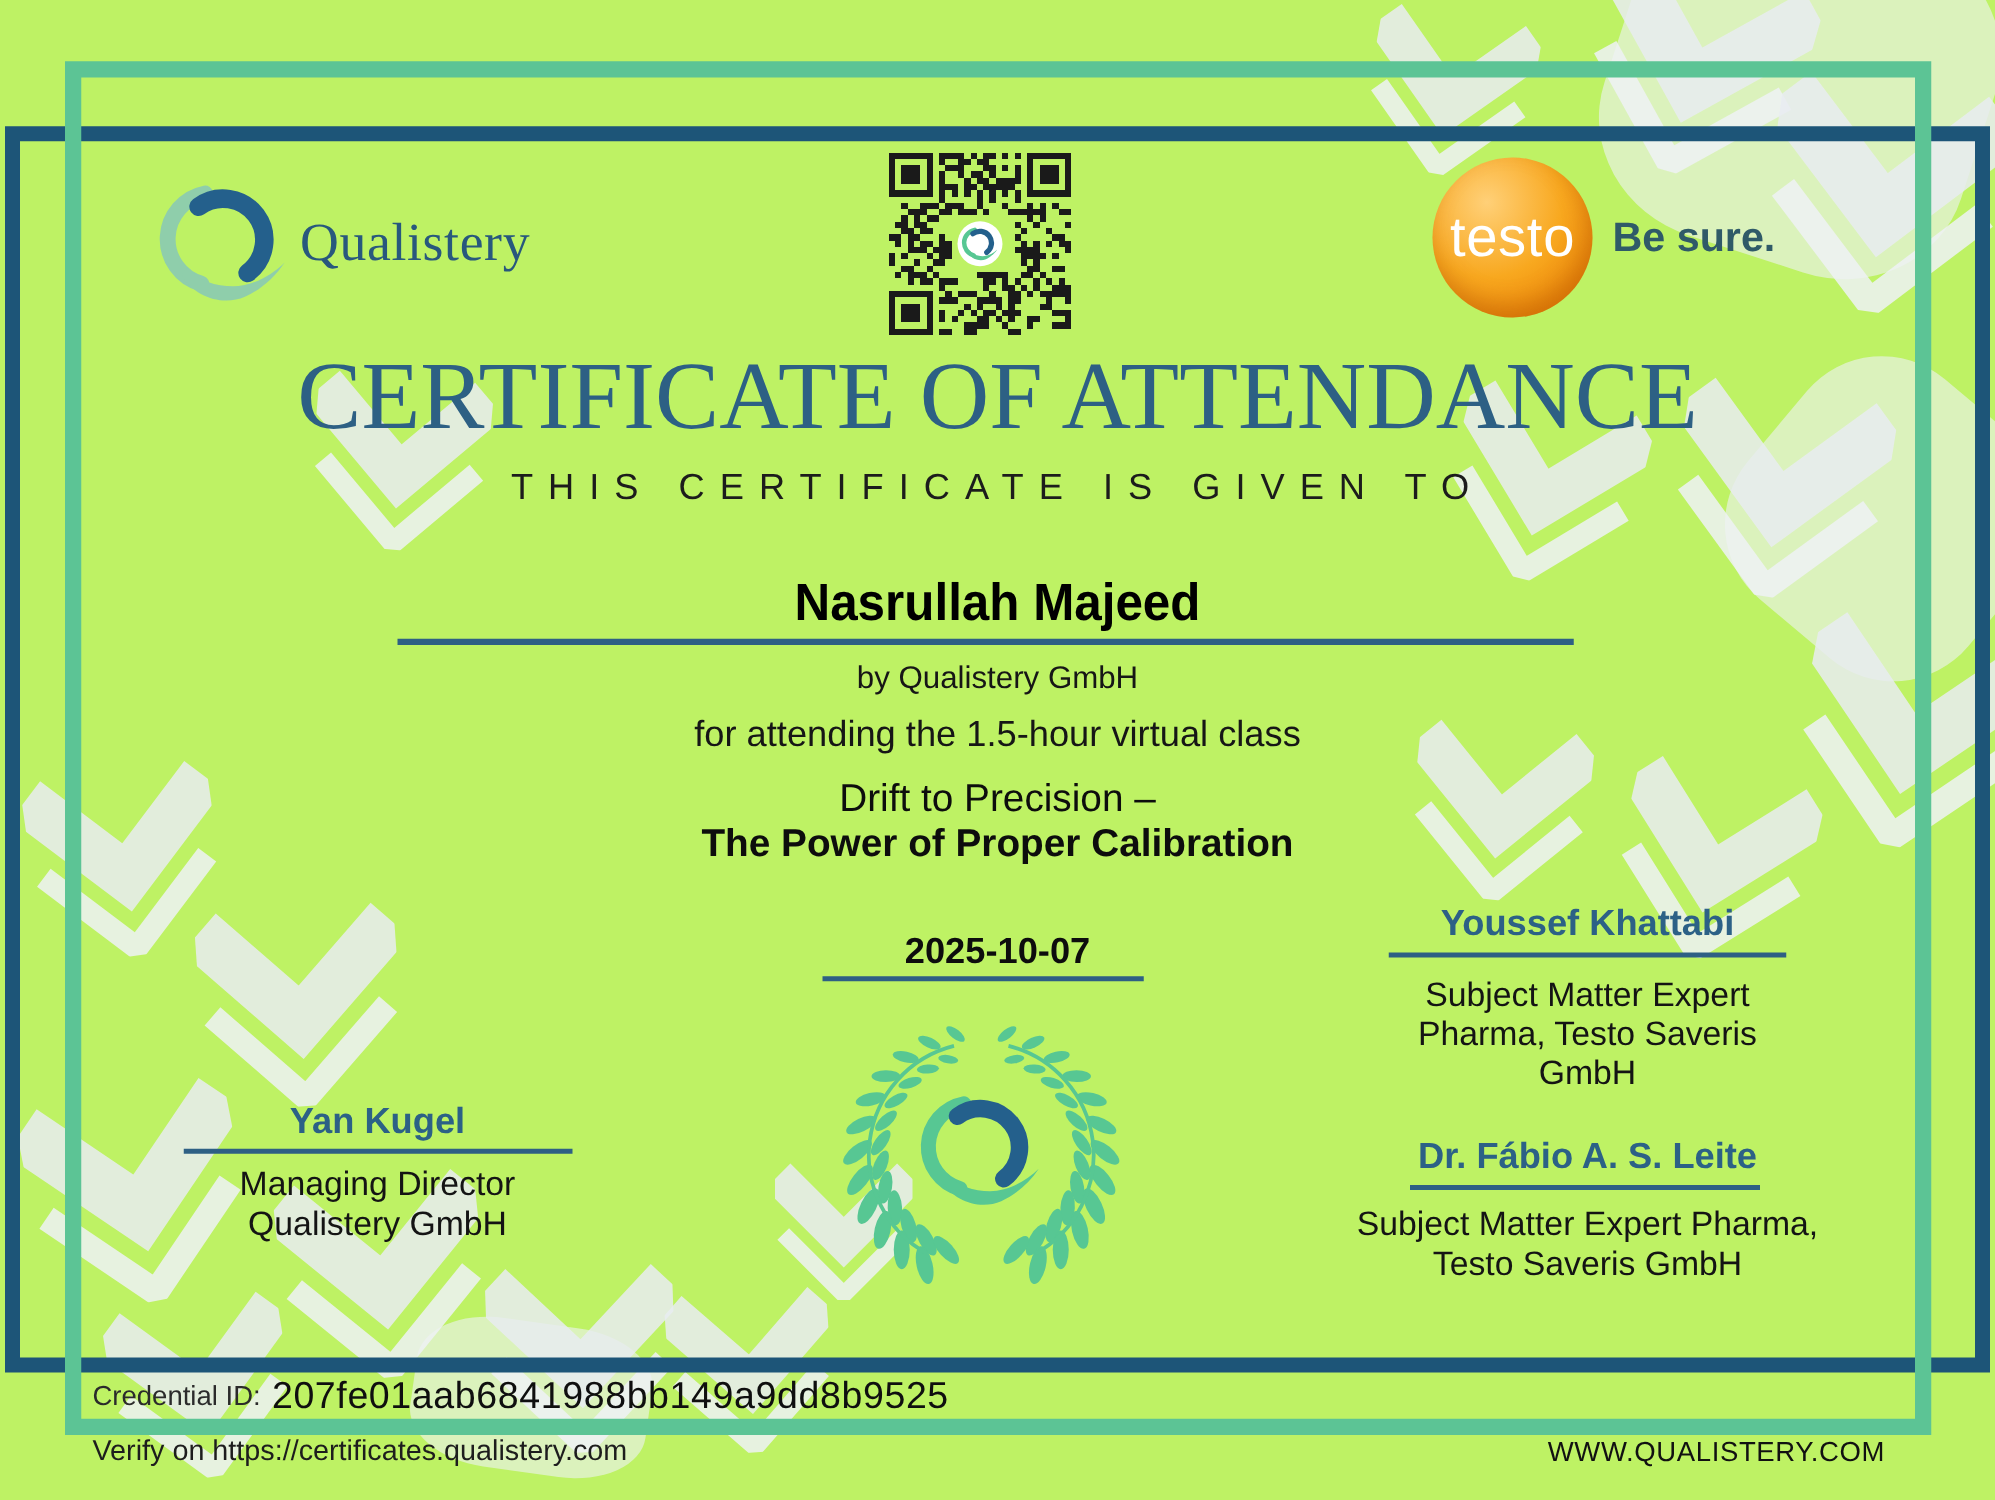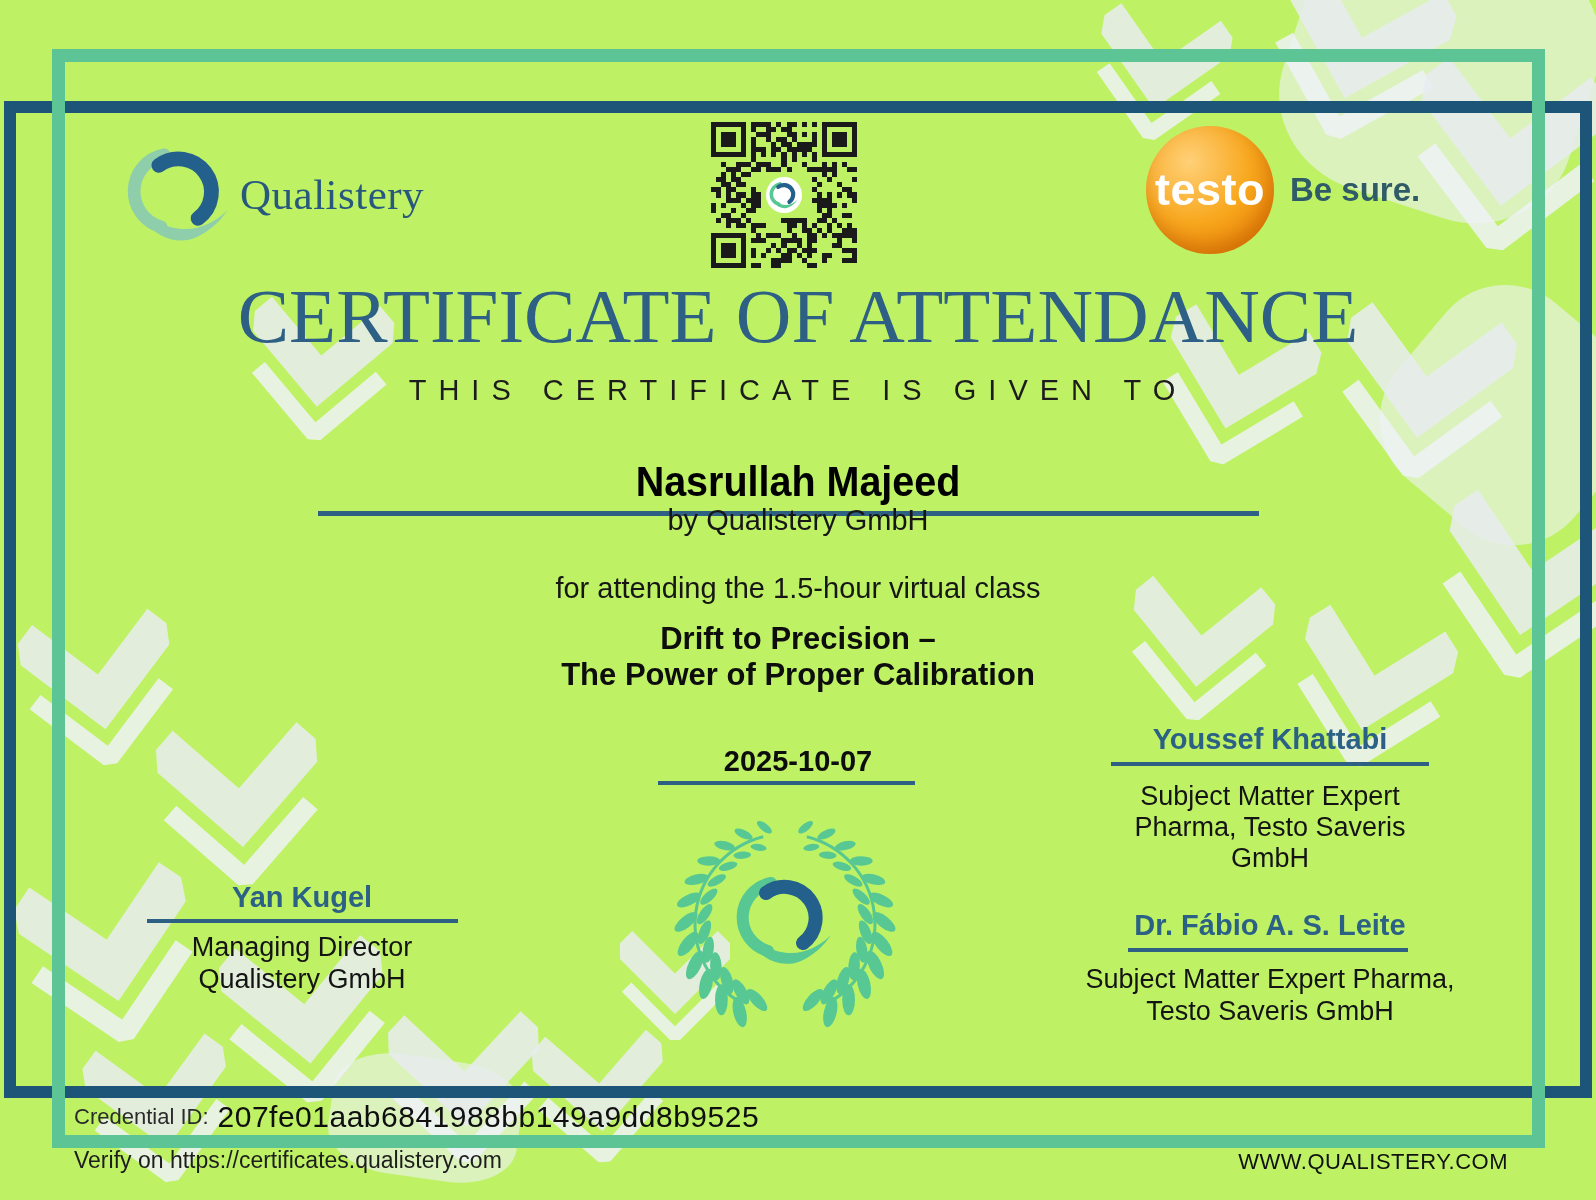--- a/index.html
+++ b/index.html
@@ -21,34 +21,34 @@
   .brand-text{font-family:"Liberation Serif","DejaVu Serif",serif;font-size:43px;color:#28587d;letter-spacing:.5px}
   .qr{left:711px;top:122px;width:146px;height:146px;z-index:3}
   .qr svg{width:100%;height:100%;display:block}
   .qr-q{position:absolute;left:50%;top:50%;width:36px;height:36px;transform:translate(-50%,-50%);
     background:#fff;border-radius:50%;display:flex;align-items:center;justify-content:center}
   .qr-q svg{width:30px;height:30px}
   .testo{left:1146px;top:126px;display:flex;align-items:center;gap:16px;z-index:3}
   .testo-ball{width:128px;height:128px;border-radius:50%;
     background:radial-gradient(circle at 34% 28%,#ffd078,#f8a81f 48%,#ef8b0b 78%,#e07c04);
     display:flex;align-items:center;justify-content:center;box-shadow:inset -4px -10px 18px rgba(160,70,0,.35)}
-  .testo-word{color:#fff;font-size:45px;font-weight:bold;letter-spacing:.5px}
+  .testo-word{color:#fff;font-size:45px;font-weight:normal;letter-spacing:.5px}
   .besure{font-size:33px;font-weight:bold;color:#2f5a68}
   
   .title{left:0;width:100%;top:272px;text-align:center;font-family:Liberation Serif, serif;
     font-size:77px;color:#2d6084;letter-spacing:0;white-space:nowrap;z-index:3}
   .subtitle{left:0;width:100%;top:374px;text-align:center;font-size:29px;letter-spacing:12px;color:#1c1c1c;z-index:3}
   
   .recipient{left:0;width:100%;top:458px;text-align:center;font-size:42px;font-weight:bold;color:#000;
     transform:scaleX(.94);z-index:3}
   .name-underline{left:318px;top:511px;width:941px;height:5px;background:#2e6084;z-index:3}
   .line{left:0;width:100%;text-align:center;z-index:3;color:#161616}
-  .attend1{top:504px;font-size:29px}
+  .attend1{top:528px;font-size:25px}
   .attend2{top:572px;font-size:29px}
-  .course1{top:621px;font-size:31px;font-weight:bold;color:#0d0d0d}
+  .course1{top:621px;font-size:31px;font-weight:normal;color:#0d0d0d}
   .course2{top:657px;font-size:31px;font-weight:bold;color:#0d0d0d}
   .complabel{top:710px;font-size:27px;color:#222}
   .compdate{top:745px;font-size:29px;font-weight:bold;color:#0d0d0d}
   .date-underline{left:658px;top:781px;width:257px;height:4px;background:#2e6084;z-index:3}
   
   .wreath{left:663px;top:798px;width:244px;height:260px;z-index:3}
   .wreath>svg{width:100%;height:100%;display:block}
   .wreath-q{position:absolute;left:50%;top:47%;width:100px;height:100px;transform:translate(-50%,-50%)}
   .wreath-q svg{width:100%;height:100%}
   

